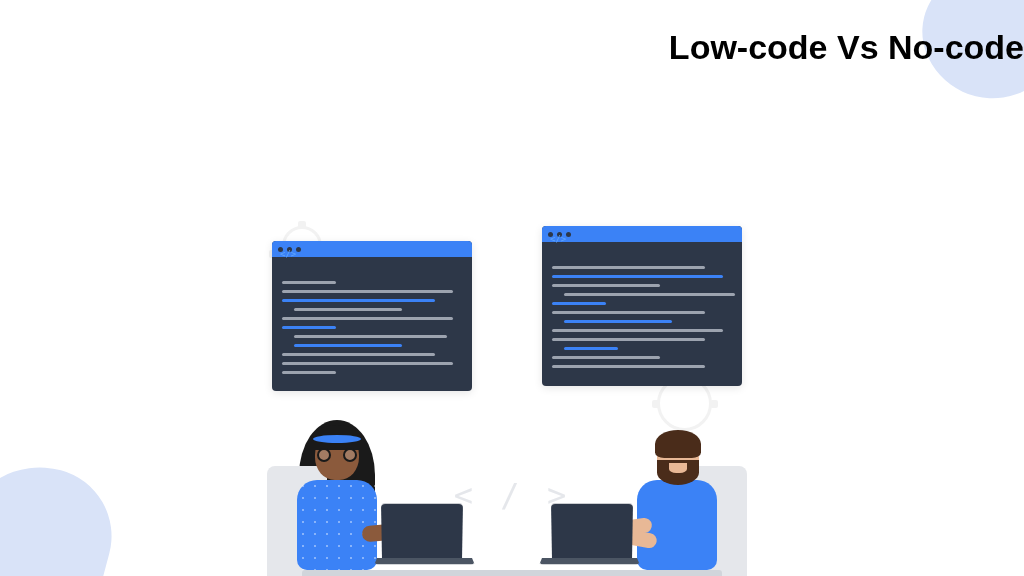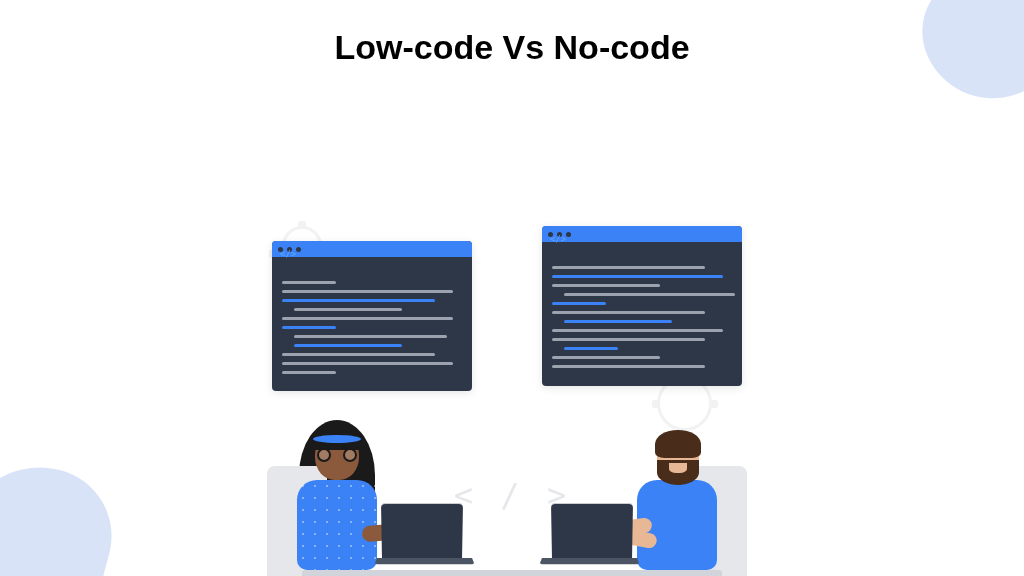--- a/index.html
+++ b/index.html
@@ -29,21 +29,21 @@
       height: 150px;
       background: #d9e3f8;
       border-radius: 60% 50% 0 50%;
       transform: rotate(15deg);
     }
     .title {
       position: absolute;
       top: 28px;
       left: 0;
       width: 100%;
-      text-align: center;
+      text-align: right;
       font-size: 34px;
       font-weight: 800;
       color: #000;
     }
     .illustration {
       position: absolute;
       bottom: 0;
       left: 50%;
       transform: translateX(-50%);
       width: 520px;

